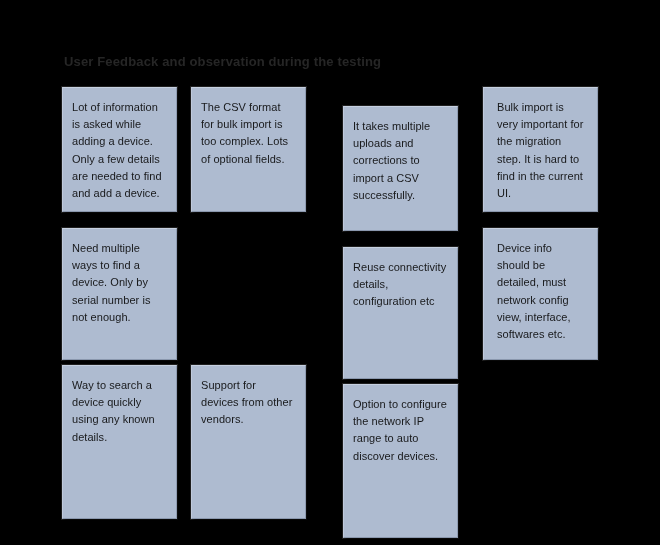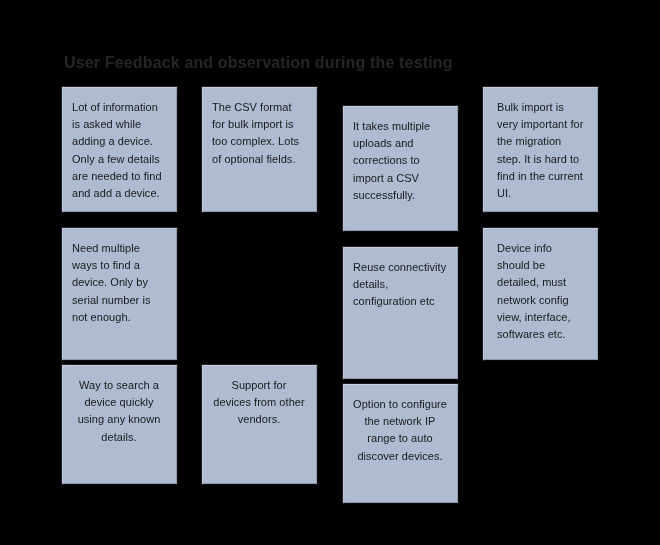--- a/index.html
+++ b/index.html
@@ -22,21 +22,21 @@
     top: 0;
     width: 660px;
     height: 545px;
     background: #000000;
   }
 
   #board-title {
     position: absolute;
     left: 64px;
     top: 54px;
-    font-size: 16px;
+    font-size: 13px;
     font-weight: 700;
     letter-spacing: 0.15px;
     color: #262626;
     white-space: nowrap;
     user-select: none;
   }
 
   #cards-layer {
     position: absolute;
     left: 0;
@@ -63,28 +63,28 @@
     line-height: 17.2px;
     color: #18191b;
     font-family: "Liberation Sans", sans-serif;
     white-space: pre-wrap;
     word-break: normal;
     letter-spacing: 0.05px;
   }
 
   
   .col-1 { left: 62px;  width: 115px; }
-  .col-2 { left: 202px; width: 115px; }
+  .col-2 { left: 191px; width: 115px; }
   .col-3 { left: 343px; width: 115px; margin-top: 19px; }
   .col-4 { left: 483px; width: 115px; padding-left: 13px; }
 
   
   .row-1 { top: 87px;  height: 125px; }
   .row-2 { top: 228px; height: 132px; }
-  .row-3 { top: 365px; height: 119px; text-align: center; }
+  .row-3 { top: 365px; height: 154px; }
 </style>
 </head>
 <body>
 
 <div id="board">
 
   <div id="board-title">User Feedback and observation during the testing</div>
 
   <div id="cards-layer">
 

